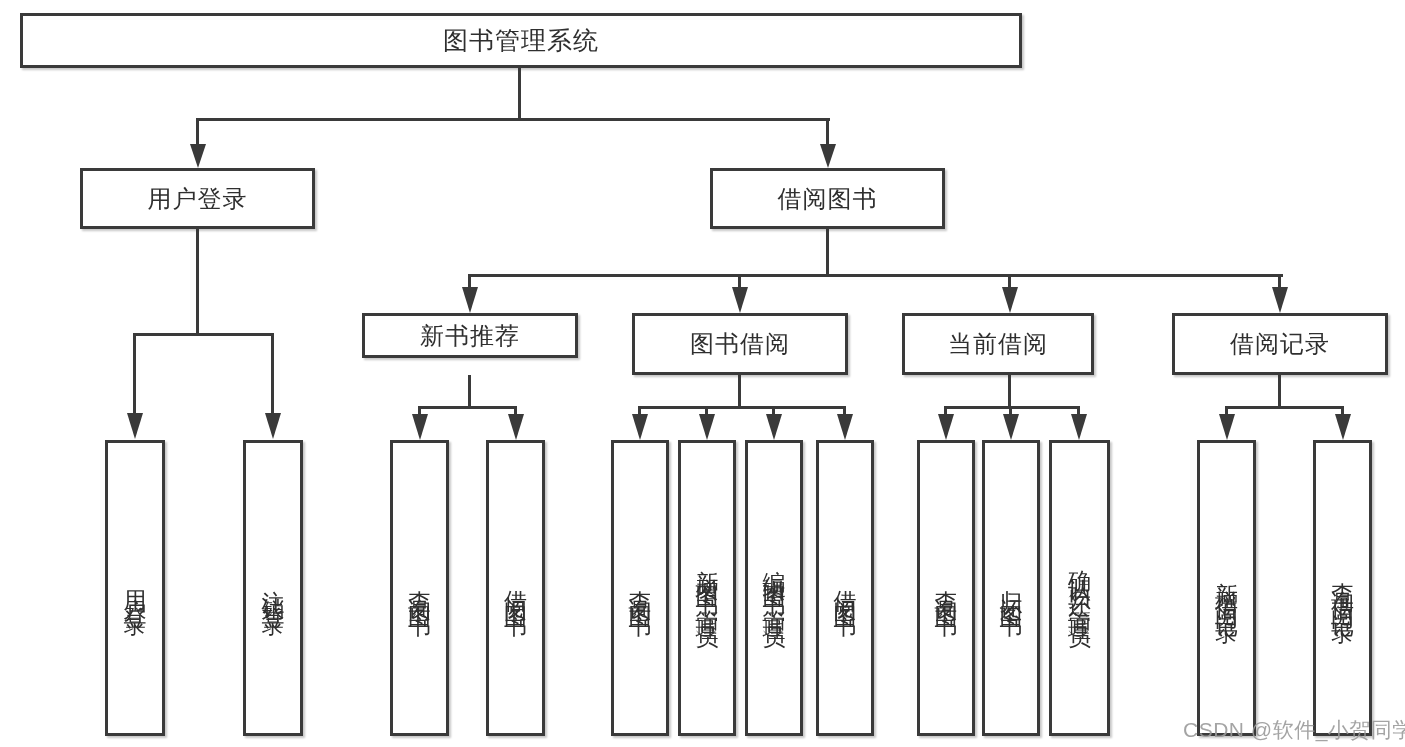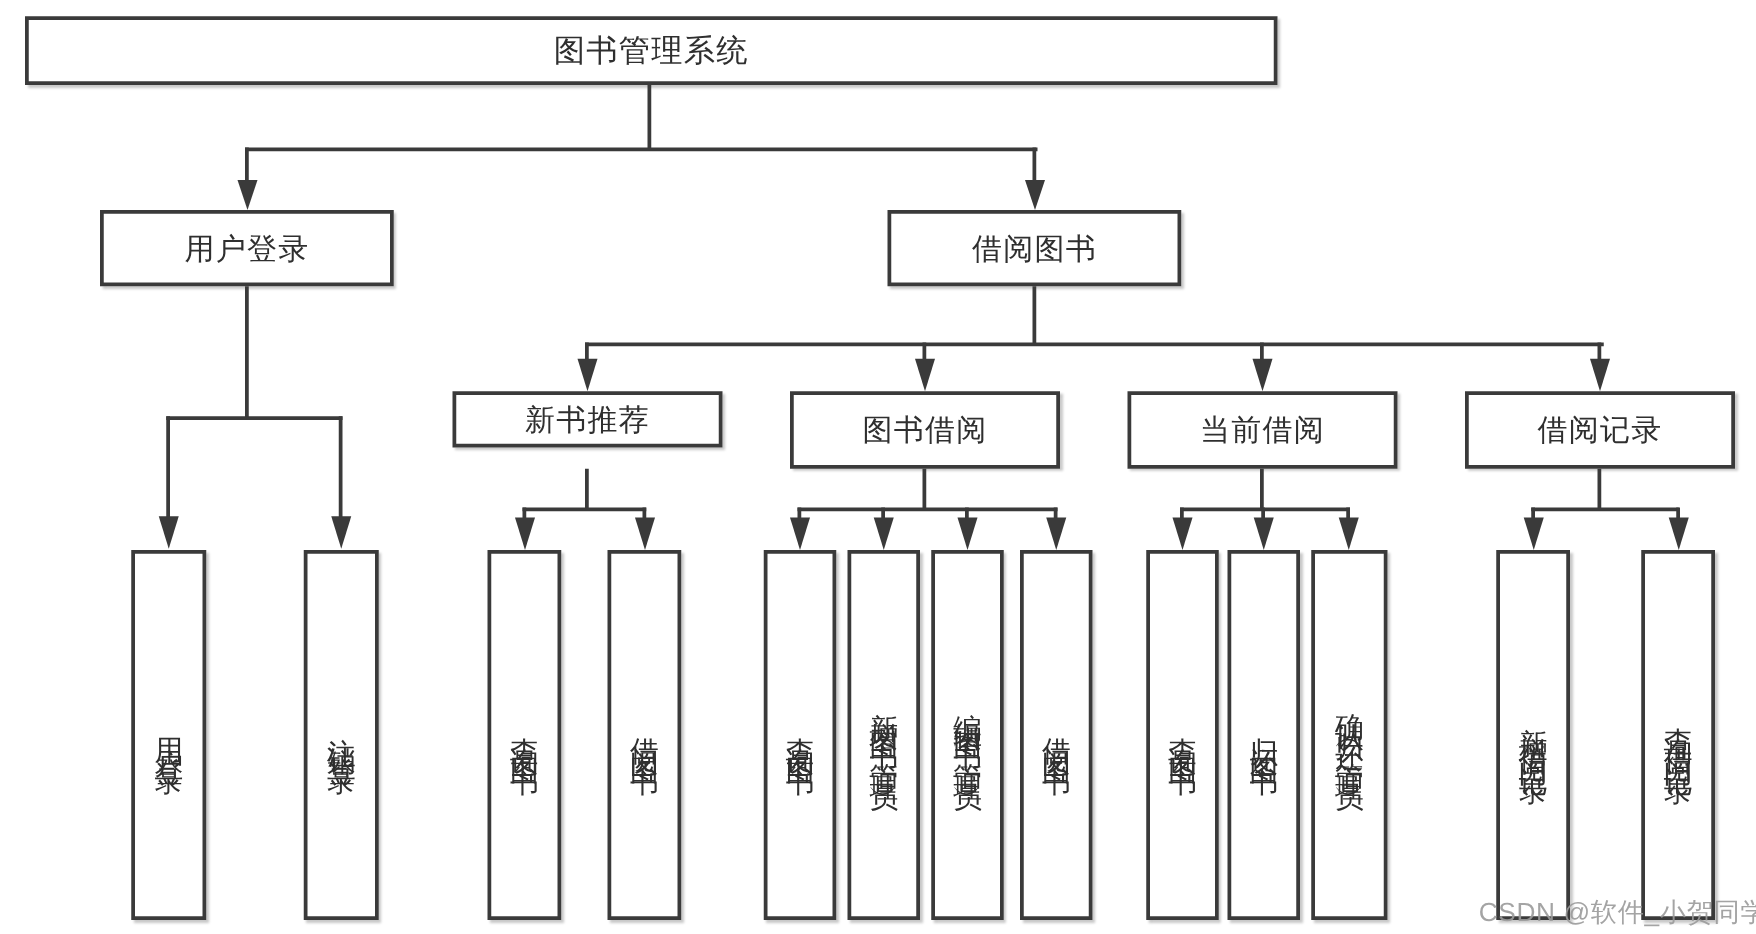--- a/index.html
+++ b/index.html
@@ -78,21 +78,21 @@
   <div class="arrow" style="left:462px;top:287px;"></div>
   <div class="line" style="left:738px;top:274px;width:3px;height:15px;"></div>
   <div class="arrow" style="left:732px;top:287px;"></div>
   <div class="line" style="left:1008px;top:274px;width:3px;height:15px;"></div>
   <div class="arrow" style="left:1002px;top:287px;"></div>
   <div class="line" style="left:1278px;top:274px;width:3px;height:15px;"></div>
   <div class="arrow" style="left:1272px;top:287px;"></div>
 
   <div class="box hbox" style="left:362px;top:313px;width:216px;height:45px;">新书推荐</div>
   <div class="box hbox" style="left:632px;top:313px;width:216px;height:62px;">图书借阅</div>
-  <div class="box hbox" style="left:902px;top:313px;width:216px;height:62px;">当前借阅</div>
+  <div class="box hbox" style="left:902px;top:313px;width:192px;height:62px;">当前借阅</div>
   <div class="box hbox" style="left:1172px;top:313px;width:216px;height:62px;">借阅记录</div>
 
   <div class="line" style="left:468px;top:375px;width:3px;height:33px;"></div>
   <div class="line" style="left:418px;top:406px;width:99px;height:3px;"></div>
   <div class="line" style="left:418px;top:406px;width:3px;height:10px;"></div>
   <div class="arrow" style="left:412px;top:414px;"></div>
   <div class="line" style="left:514px;top:406px;width:3px;height:10px;"></div>
   <div class="arrow" style="left:508px;top:414px;"></div>
 
   <div class="line" style="left:738px;top:375px;width:3px;height:33px;"></div>

